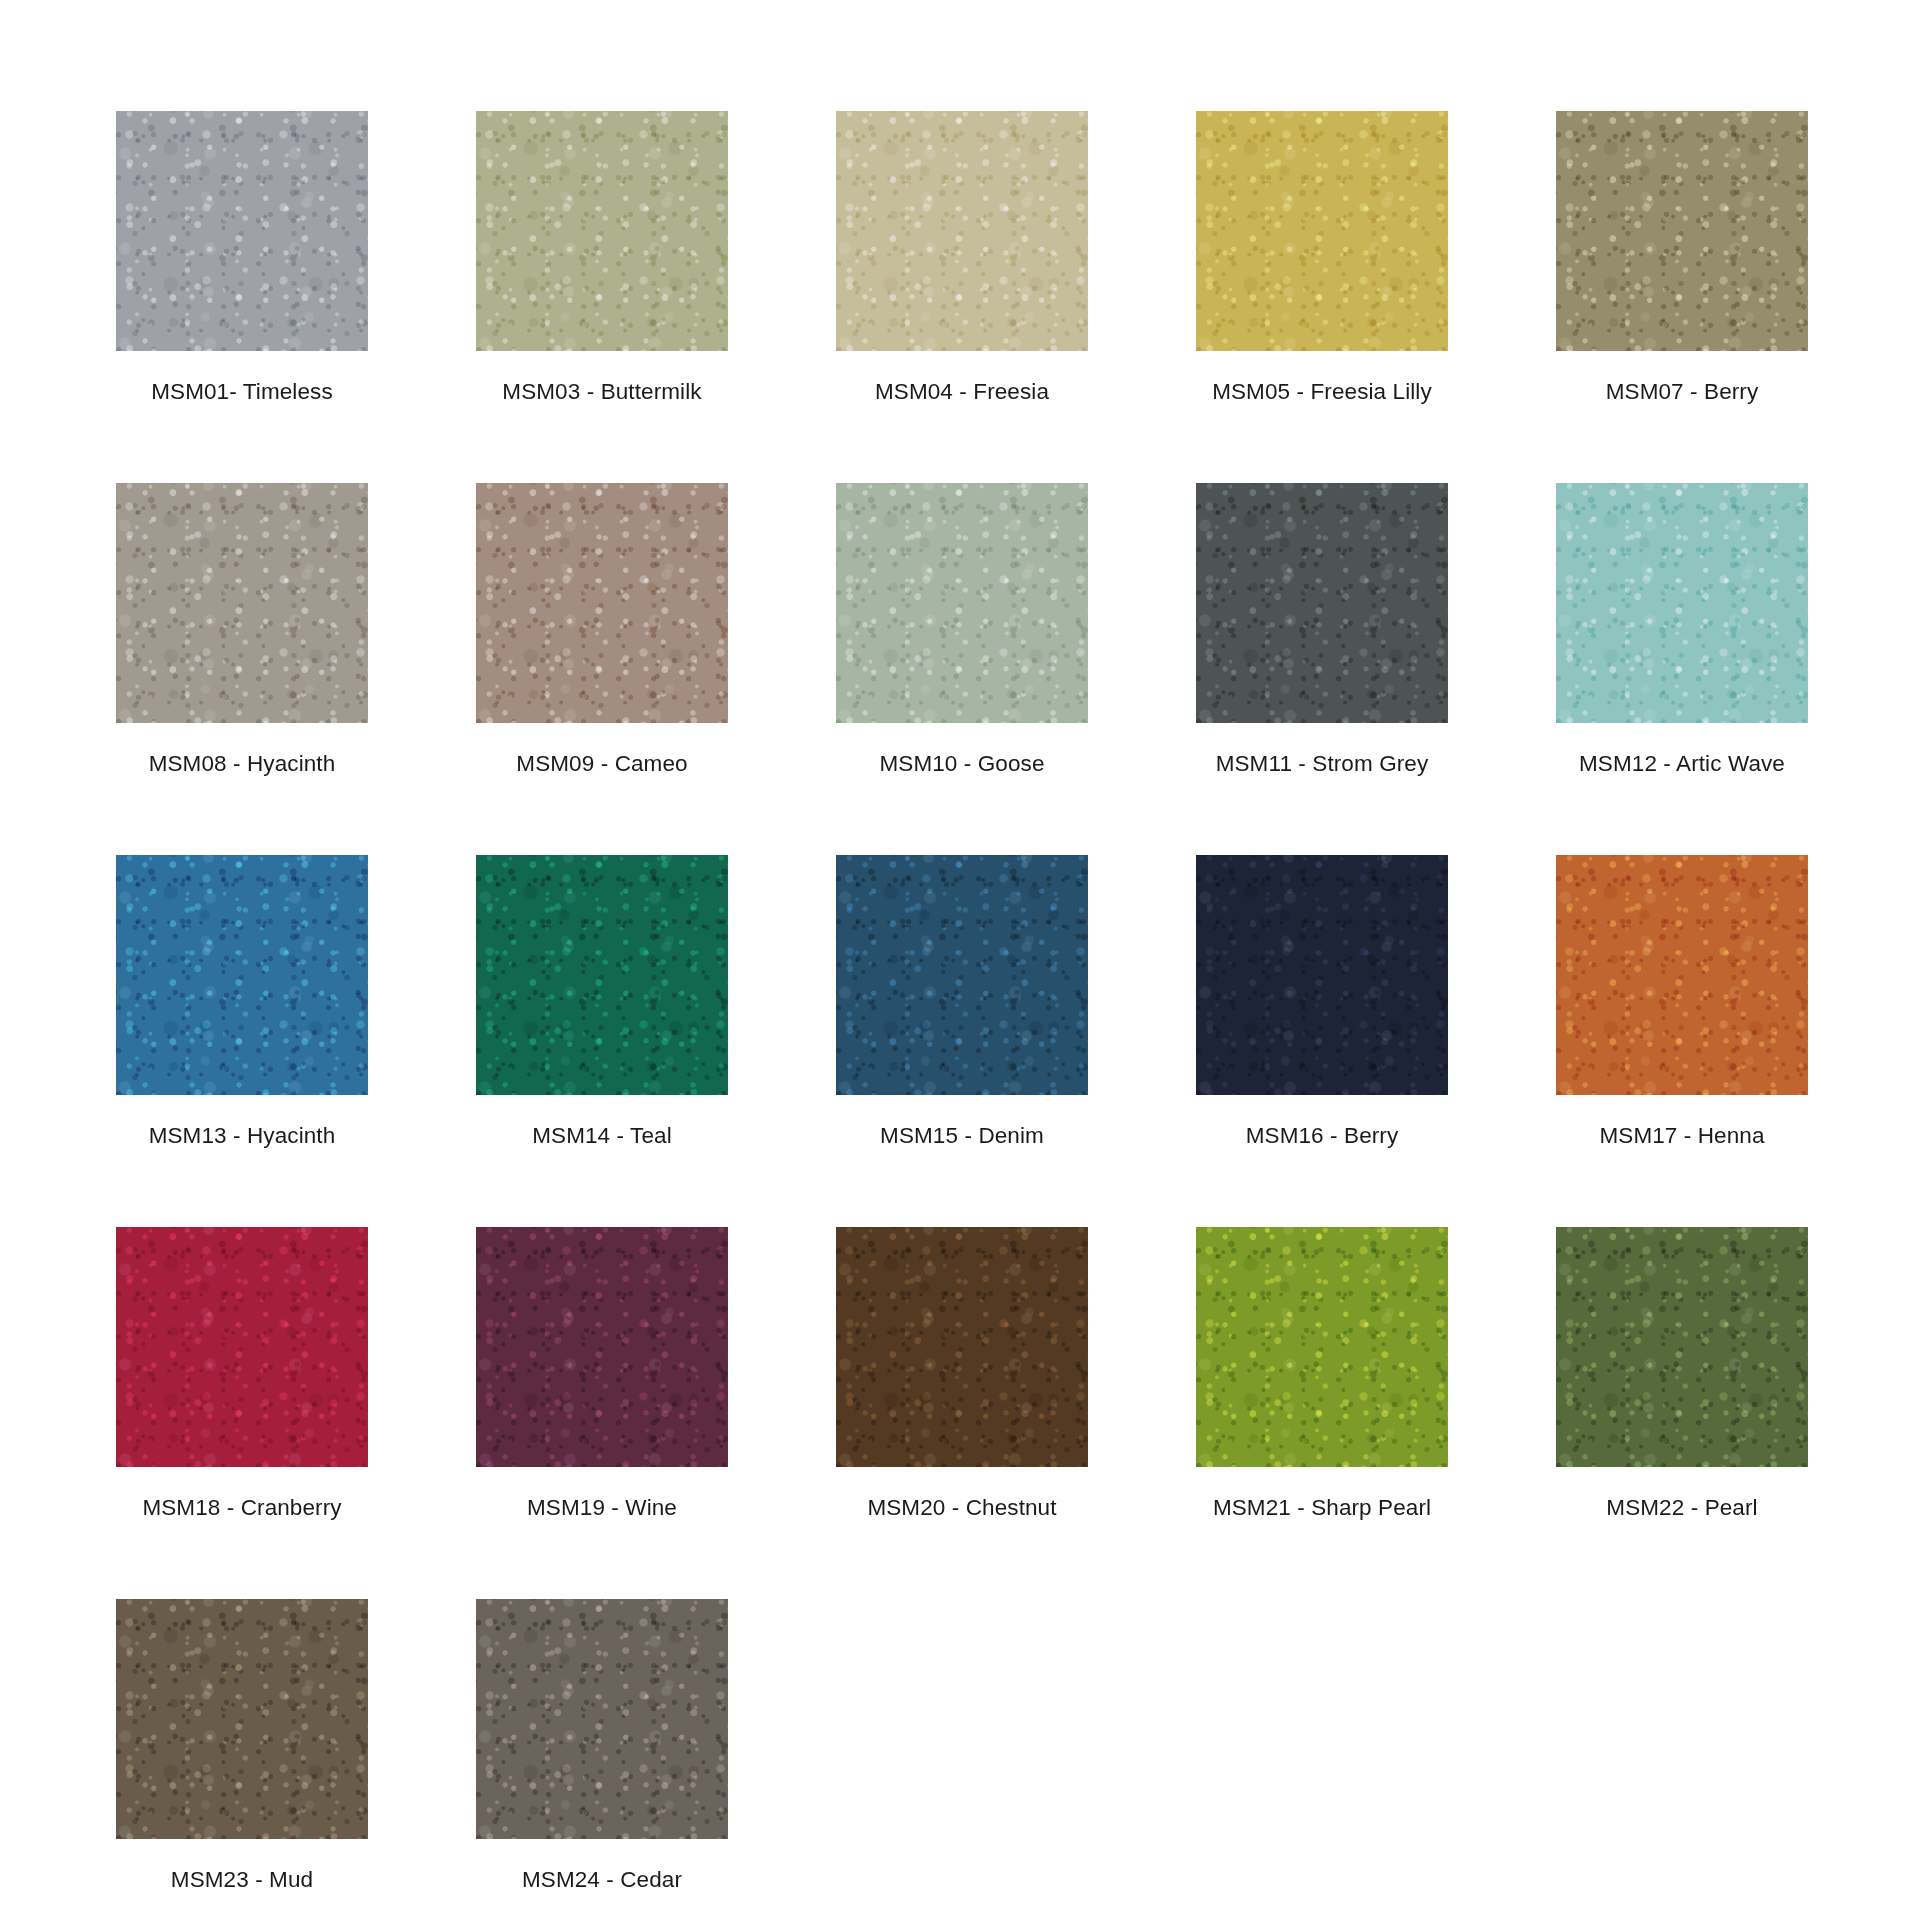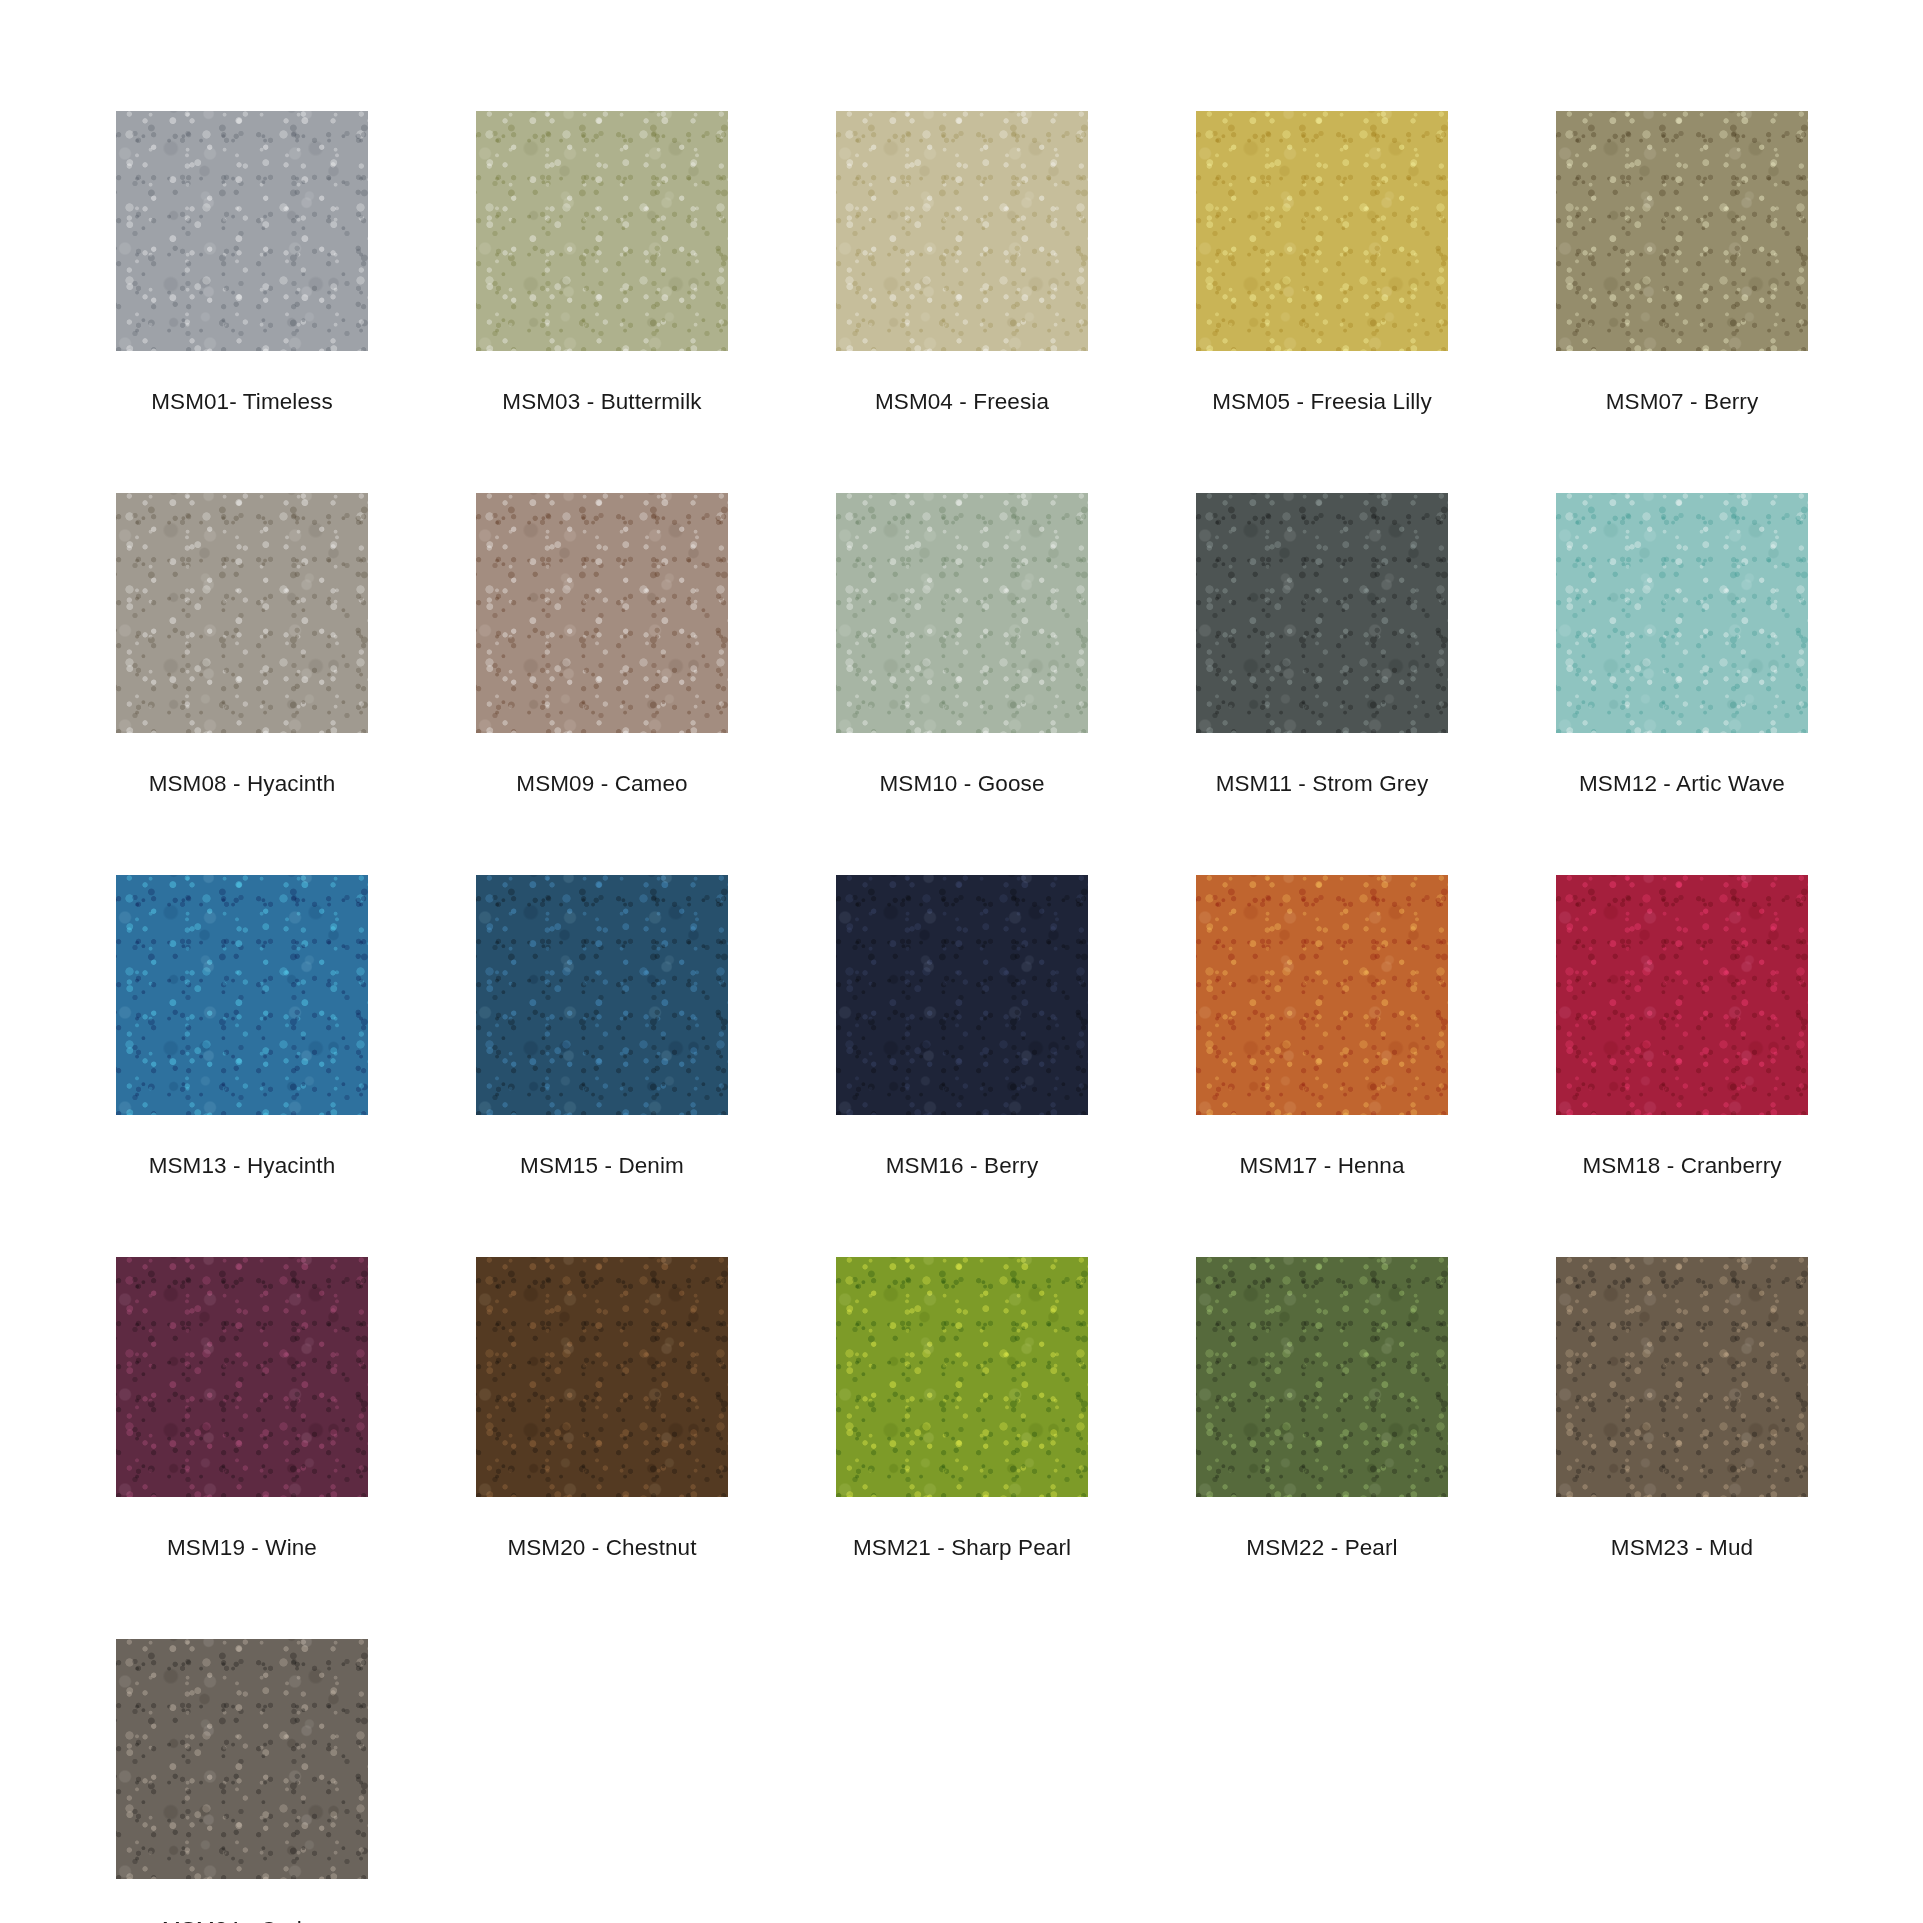--- a/index.html
+++ b/index.html
@@ -92,21 +92,21 @@
       radial-gradient(circle at 88% 75%, rgba(0,0,0,.20) 0 4.5px, transparent 6px),
       radial-gradient(circle at 10% 90%, rgba(255,255,255,.22) 0 3.8px, transparent 5.3px),
       radial-gradient(circle at 55% 45%, rgba(0,0,0,.18) 0 6px, transparent 8.3px);
     background-size: 98px 89px, 118px 107px, 85px 95px,
                      129px 112px, 104px 121px, 145px 136px;
     mix-blend-mode: soft-light;
     opacity: .9;
   }
 
   .swatch-label {
-    margin-top: 38px;
+    margin-top: 28px;
     font-size: 22.5px;
     line-height: 1.15;
     color: #1a1a1a;
     text-align: center;
     letter-spacing: 0.1px;
     white-space: nowrap;
   }
 </style>
 </head>
 <body>
@@ -151,20 +151,24 @@
       </div>
       <div class="swatch-cell">
         <div class="swatch-chip" style="background-color: rgb(143, 196, 192); background-position: 14.3px 37px;"></div>
         <div class="swatch-label">MSM12 - Artic Wave</div>
       </div>
       <div class="swatch-cell">
         <div class="swatch-chip" style="background-color: rgb(46, 113, 158); background-position: 42px 9.8px;"></div>
         <div class="swatch-label">MSM13 - Hyacinth</div>
       </div>
       <div class="swatch-cell">
+        <div class="swatch-chip" style="background-color: rgb(18, 103, 79); background-position: 70px 50px;"></div>
+        <div class="swatch-label">MSM14 - Teal</div>
+      </div>
+      <div class="swatch-cell">
         <div class="swatch-chip" style="background-color: rgb(39, 80, 108); background-position: 25px 22.5px;"></div>
         <div class="swatch-label">MSM15 - Denim</div>
       </div>
       <div class="swatch-cell">
         <div class="swatch-chip" style="background-color: rgb(30, 36, 56); background-position: 53px 62px;"></div>
         <div class="swatch-label">MSM16 - Berry</div>
       </div>
       <div class="swatch-cell">
         <div class="swatch-chip" style="background-color: rgb(192, 101, 47); background-position: 7.5px 35px;"></div>
         <div class="swatch-label">MSM17 - Henna</div>

